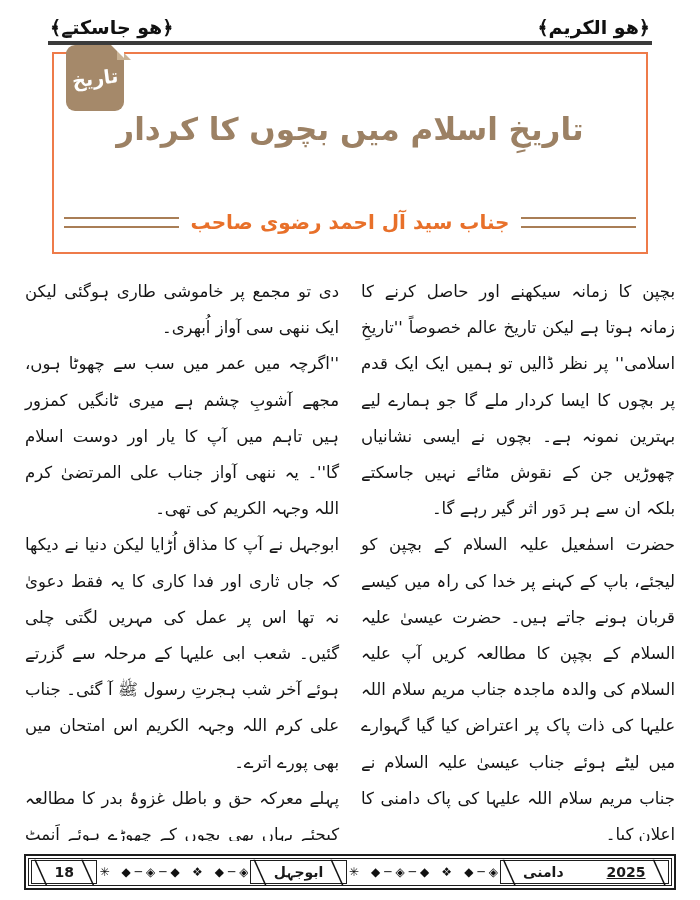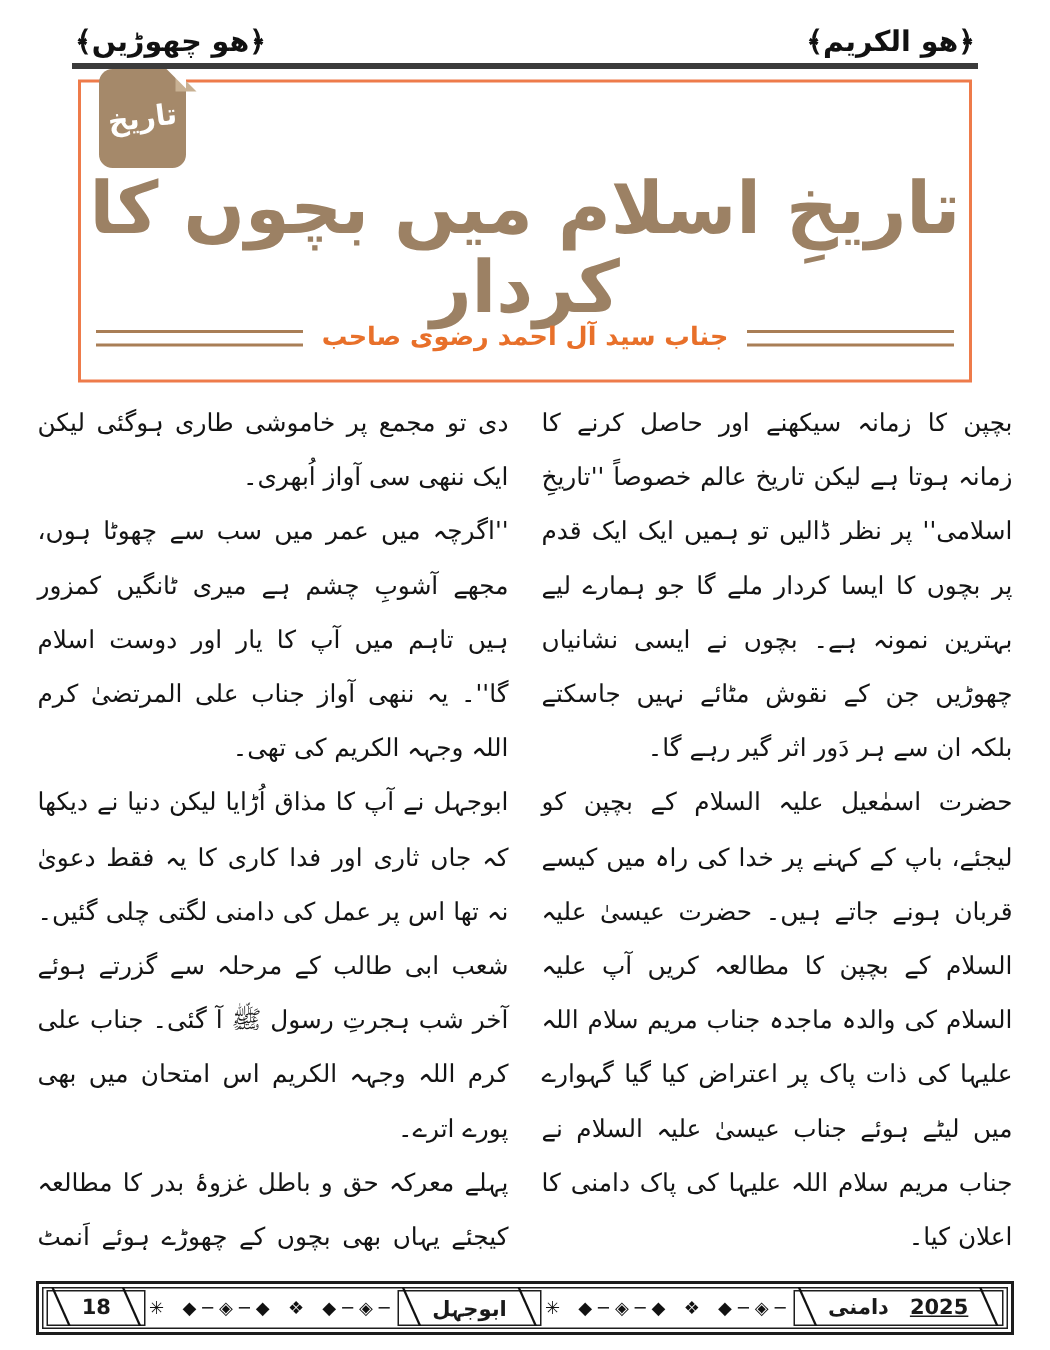--- a/index.html
+++ b/index.html
@@ -34,43 +34,43 @@
   .badge-fold-cut{
     position:absolute;top:0;right:0;width:0;height:0;
     border-top:13px solid #ffffff;border-left:13px solid transparent;
   }
   .badge-fold-flap{
     position:absolute;top:1px;right:-7px;width:0;height:0;
     border-bottom:14px solid #c8b193;border-right:14px solid transparent;
   }
   .main-title{
     margin-top:58px;text-align:center;direction:rtl;
-    font-size:48px;font-weight:bold;color:#9c8164;line-height:1.1;
+    font-size:31px;font-weight:bold;color:#9c8164;line-height:1.1;
   }
   .author-row{
     position:absolute;bottom:18px;left:0;right:0;
     display:flex;align-items:center;direction:rtl;padding:0 10px;
   }
   .author-rule{
     flex:1;height:7px;
     border-top:2px solid #a97e56;border-bottom:2px solid #a97e56;
   }
   .author-name{
-    padding:0 12px;color:#e8702a;font-size:17px;font-weight:bold;
+    padding:0 12px;color:#e8702a;font-size:20px;font-weight:bold;
     white-space:nowrap;
   }
 
   
   .columns{
     display:flex;direction:rtl;gap:22px;padding:0 25px;margin-top:9px;
     height:578px;overflow:hidden;
   }
   .col{
     flex:1;direction:rtl;text-align:justify;
-    font-size:16.5px;line-height:36.2px;color:#141414;
+    font-size:16.5px;line-height:36.2px;color:#141414;margin-top:11px;
   }
   .col p{margin:0;}
 
   
   .footer{
     position:absolute;left:24px;right:24px;bottom:10px;
     border:2px solid #1d1d1d;padding:2px;background:#fff;
   }
   .footer-inner{
     border:1px solid #1d1d1d;display:flex;align-items:stretch;height:26px;
@@ -84,30 +84,30 @@
   .fbox .txt{padding:0 6px;}
   .slash{
     font-size:19px;line-height:22px;font-weight:normal;color:#111;
     transform:scaleY(1.15);
   }
   .orn{
     flex:1;text-align:center;font-size:12px;letter-spacing:4px;
     white-space:nowrap;overflow:hidden;line-height:26px;color:#111;
     font-weight:bold;
   }
-  .date-num{text-decoration:underline;}
+  .date-num{text-decoration:underline;margin-left:29px;}
 </style>
 </head>
 <body>
 
 <div class="page">
 
   <div class="header-row">
     <span>﴿هو الکریم﴾</span>
-    <span>﴿هو چھوڑیں﴾</span>
+    <span>﴿هو جاسکتے﴾</span>
   </div>
   <div class="top-rule"></div>
 
   <div class="title-box">
     <div class="badge">
       <div class="badge-body">
         <span>تاریخ</span>
       </div>
       <div class="badge-fold-flap"></div>
       <div class="badge-fold-cut"></div>
@@ -122,21 +122,21 @@
 
   <div class="columns">
     <div class="col">
       <p>بچپن کا زمانہ سیکھنے اور حاصل کرنے کا زمانہ ہوتا ہے لیکن تاریخ عالم خصوصاً ''تاریخِ اسلامی'' پر نظر ڈالیں تو ہمیں ایک ایک قدم پر بچوں کا ایسا کردار ملے گا جو ہمارے لیے بہترین نمونہ ہے۔ بچوں نے ایسی نشانیاں چھوڑیں جن کے نقوش مٹائے نہیں جاسکتے بلکہ ان سے ہر دَور اثر گیر رہے گا۔</p>
       <p>حضرت اسمٰعیل علیہ السلام کے بچپن کو لیجئے، باپ کے کہنے پر خدا کی راہ میں کیسے قربان ہونے جاتے ہیں۔ حضرت عیسیٰ علیہ السلام کے بچپن کا مطالعہ کریں آپ علیہ السلام کی والدہ ماجدہ جناب مریم سلام اللہ علیہا کی ذات پاک پر اعتراض کیا گیا گہوارے میں لیٹے ہوئے جناب عیسیٰ علیہ السلام نے جناب مریم سلام اللہ علیہا کی پاک دامنی کا اعلان کیا۔</p>
 
     </div>
     <div class="col">
       <p>دی تو مجمع پر خاموشی طاری ہوگئی لیکن ایک ننھی سی آواز اُبھری۔</p>
       <p>''اگرچہ میں عمر میں سب سے چھوٹا ہوں، مجھے آشوبِ چشم ہے میری ٹانگیں کمزور ہیں تاہم میں آپ کا یار اور دوست اسلام گا''۔ یہ ننھی آواز جناب علی المرتضیٰ کرم اللہ وجہہ الکریم کی تھی۔</p>
-      <p>ابوجہل نے آپ کا مذاق اُڑایا لیکن دنیا نے دیکھا کہ جاں ثاری اور فدا کاری کا یہ فقط دعویٰ نہ تھا اس پر عمل کی دامنی لگتی چلی گئیں۔ شعب ابی طالب کے مرحلہ سے گزرتے ہوئے آخر شب ہجرتِ رسول ﷺ آ گئی۔ جناب علی کرم اللہ وجہہ الکریم اس امتحان میں بھی پورے اترے۔</p>
+      <p>ابوجہل نے آپ کا مذاق اُڑایا لیکن دنیا نے دیکھا کہ جاں ثاری اور فدا کاری کا یہ فقط دعویٰ نہ تھا اس پر عمل کی مہریں لگتی چلی گئیں۔ شعب ابی علیہا کے مرحلہ سے گزرتے ہوئے آخر شب ہجرتِ رسول ﷺ آ گئی۔ جناب علی کرم اللہ وجہہ الکریم اس امتحان میں بھی پورے اترے۔</p>
       <p>پہلے معرکہ حق و باطل غزوۂ بدر کا مطالعہ کیجئے یہاں بھی بچوں کے چھوڑے ہوئے اَنمٹ نقوش ملیں گے۔ حضرت عمیر رضی اللہ عنہ جو جناب سعد بن ابی وقاص رضی اللہ عنہ کے بھائی ہیں دیگر مجاہدین اسلام کے ساتھ غزوۂ بدر میں علَم نبوی ﷺ کے نیچے جمع ہوئے لیکن بے قراری کے عالم میں اِدھر اُدھر چھپتے پھرتے تھے۔ حضرت سعد بن ابی وقاص رضی اللہ عنہ نے بھائی سے اس بے قراری کی وجہ پوچھی تو عرض کی: ''بھائی جان! میں</p>
     </div>
   </div>
 
   <div class="footer">
     <div class="footer-inner">
       <div class="fbox">
         <span class="slash">╲</span>
         <span class="txt">18</span>
         <span class="slash">╲</span>

